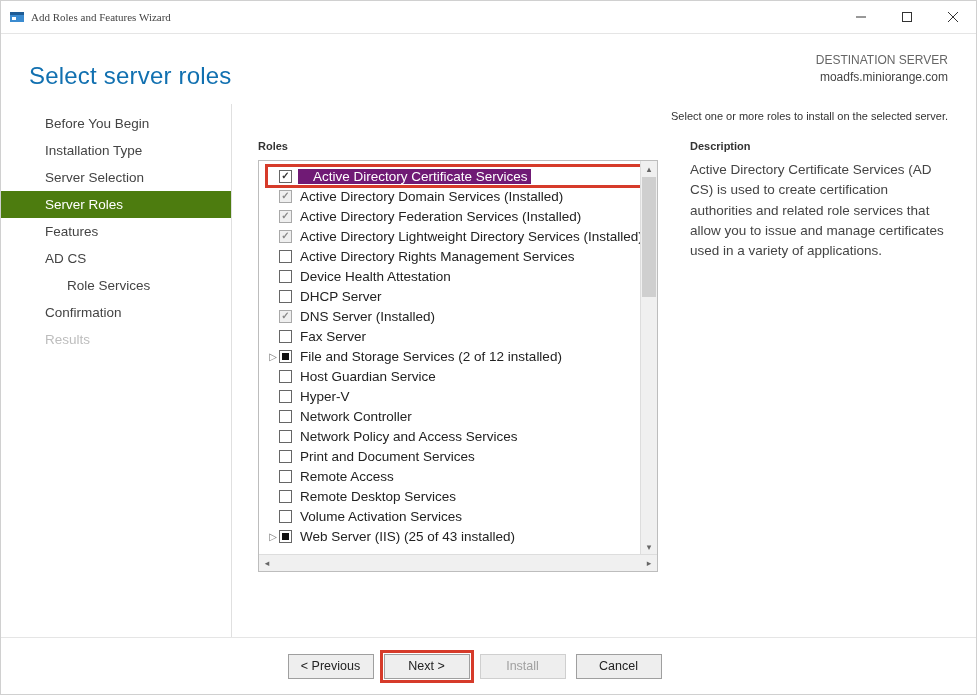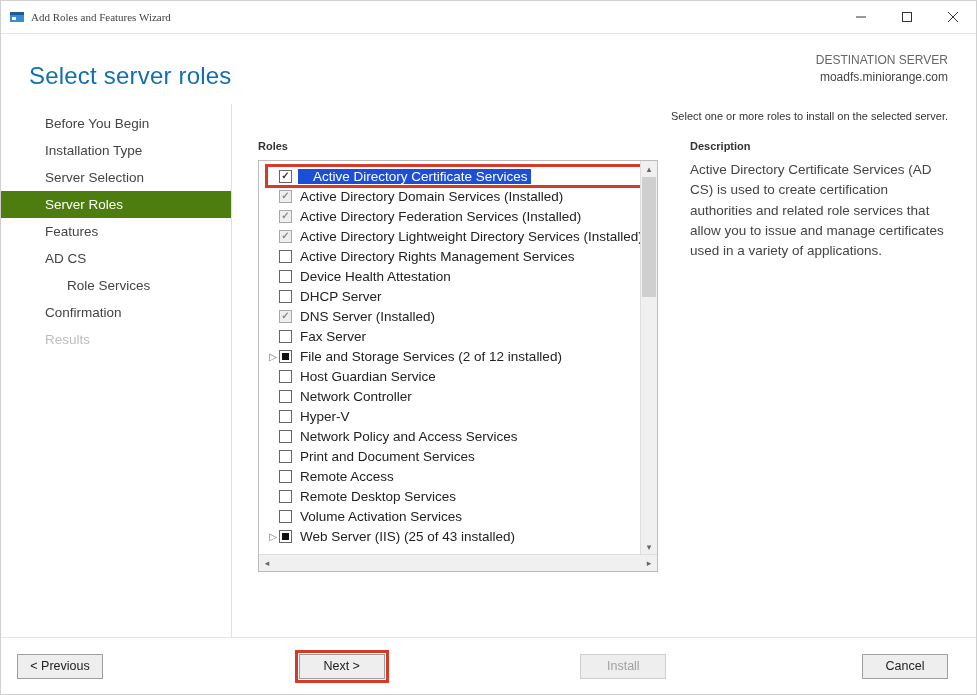--- a/index.html
+++ b/index.html
@@ -200,21 +200,21 @@
     content: "";
     width: 7px;
     height: 7px;
     background: #111;
   }
   .row .lbl {
     padding: 0 3px 0 2px;
     color: #222;
   }
   .row.selected .lbl {
-    background: #1d4ed8;
+    background: #701a75;
     color: #fff;
     padding-left: 15px;
   }
   .row.highlighted {
     outline: 3px solid #d63b2a;
     outline-offset: -1px;
   }
   .desc-col {
     flex: 1;
     font-size: 13.5px;
@@ -272,25 +272,24 @@
     align-items: center;
     justify-content: center;
     font-size: 9px;
     color: #666;
   }
   
   .footer {
     height: 56px;
     display: flex;
     align-items: center;
-    justify-content: space-between;
+    justify-content: center;
     gap: 10px;
     padding-right: 28px;
     border-top: 1px solid #e5e5e5;
-    padding-left: 16px;
   }
   .btn {
     min-width: 86px;
     height: 25px;
     border: 1px solid #9f9f9f;
     background: #eee;
     font-size: 12.5px;
     color: #222;
     display: inline-flex;
     align-items: center;
@@ -422,26 +421,26 @@
                     <span class="lbl">File and Storage Services (2 of 12 installed)</span>
                   </div>
                   <div class="row">
                     <span class="exp"></span>
                     <span class="cb "></span>
                     <span class="lbl">Host Guardian Service</span>
                   </div>
                   <div class="row">
                     <span class="exp"></span>
                     <span class="cb "></span>
+                    <span class="lbl">Hyper-V</span>
+                  </div>
+                  <div class="row">
+                    <span class="exp"></span>
+                    <span class="cb "></span>
                     <span class="lbl">Network Controller</span>
-                  </div>
-                  <div class="row">
-                    <span class="exp"></span>
-                    <span class="cb "></span>
-                    <span class="lbl">Hyper-V</span>
                   </div>
                   <div class="row">
                     <span class="exp"></span>
                     <span class="cb "></span>
                     <span class="lbl">Network Policy and Access Services</span>
                   </div>
                   <div class="row">
                     <span class="exp"></span>
                     <span class="cb "></span>
                     <span class="lbl">Print and Document Services</span>

